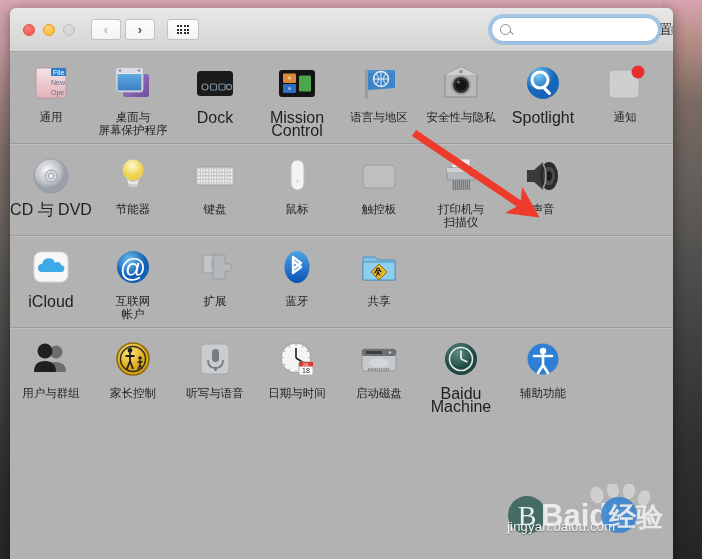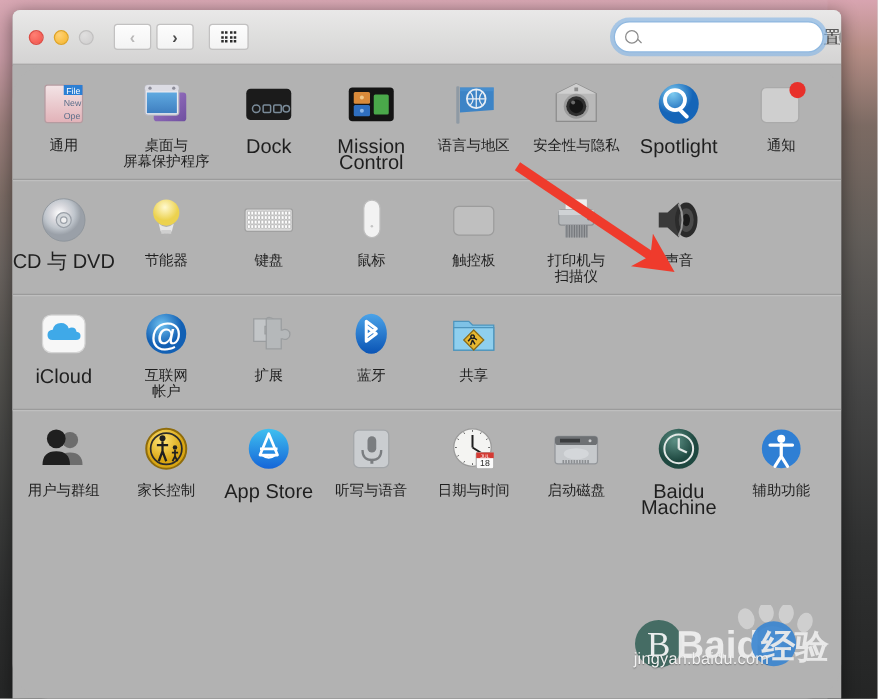--- a/index.html
+++ b/index.html
@@ -173,21 +173,20 @@
     text-align: center;
     font-weight: bold;
     flex: none;
     cursor: pointer;
   }
 
   
   #prefbody {
     background: #b2b2b2;
     height: 507px;
-    border-radius: 28px;
   }
   .section {
     border-bottom: 1px solid #9b9b9b;
     box-shadow: 0 1px 0 #bfbfbf;
   }
   .section:last-child { border-bottom: none; box-shadow: none; }
 
   .row {
     display: flex;
     padding: 0;
@@ -673,37 +672,20 @@
     <path d="M19 15 v8 l-3 8 M19 23 l3 8 M14.5 18 h9" stroke="#1f1f1f" stroke-width="1.8" fill="none"></path>
     <circle cx="29" cy="20" r="1.8" fill="#1f1f1f"></circle>
     <path d="M29 22 v5 l-2 4 M29 27 l2 4 M26.5 24 h5" stroke="#1f1f1f" stroke-width="1.4" fill="none"></path>
                 </svg>
               </div>
               <div class="lbl">家长控制</div>
             </div>
             <div class="pane">
               <div class="iconbox">
                 <svg class="ic" viewBox="0 0 44 44">
-    <defs>
-                    <linearGradient id="gAS" x1="0" y1="0" x2="0" y2="1">
-      <stop offset="0" stop-color="#3fc0f0"></stop>
-                      <stop offset="1" stop-color="#1565d8"></stop>
-                    </linearGradient>
-                  </defs>
-    <circle cx="22" cy="21" r="16" fill="url(#gAS)"></circle>
-    <path d="M22 9 l7 17 h-14 z" fill="none" stroke="#ffffff" stroke-width="2.2" stroke-linejoin="round"></path>
-    <path d="M15 21 h14" stroke="#ffffff" stroke-width="2.2"></path>
-    <path d="M17 26 q5 4 10 0" fill="none" stroke="#ffffff" stroke-width="2"></path>
-                </svg>
-              </div>
-              <div class="lbl latin">App Store</div>
-            </div>
-            <div class="pane">
-              <div class="iconbox">
-                <svg class="ic" viewBox="0 0 44 44">
     <rect x="8" y="6" width="28" height="30" rx="4" fill="#cacdd0" stroke="#a3a6a9"></rect>
     <rect x="19" y="11" width="7" height="13" rx="3.5" fill="#7a7d80"></rect>
     <path d="M15 22 q0 8 7.5 8 q7.5 0 7.5 -8" fill="none" stroke="#7a7d80" stroke-width="1.8"></path>
     <rect x="21.3" y="29" width="2.4" height="4" fill="#7a7d80"></rect>
                 </svg>
               </div>
               <div class="lbl">听写与语音</div>
             </div>
             <div class="pane">
               <div class="iconbox">

